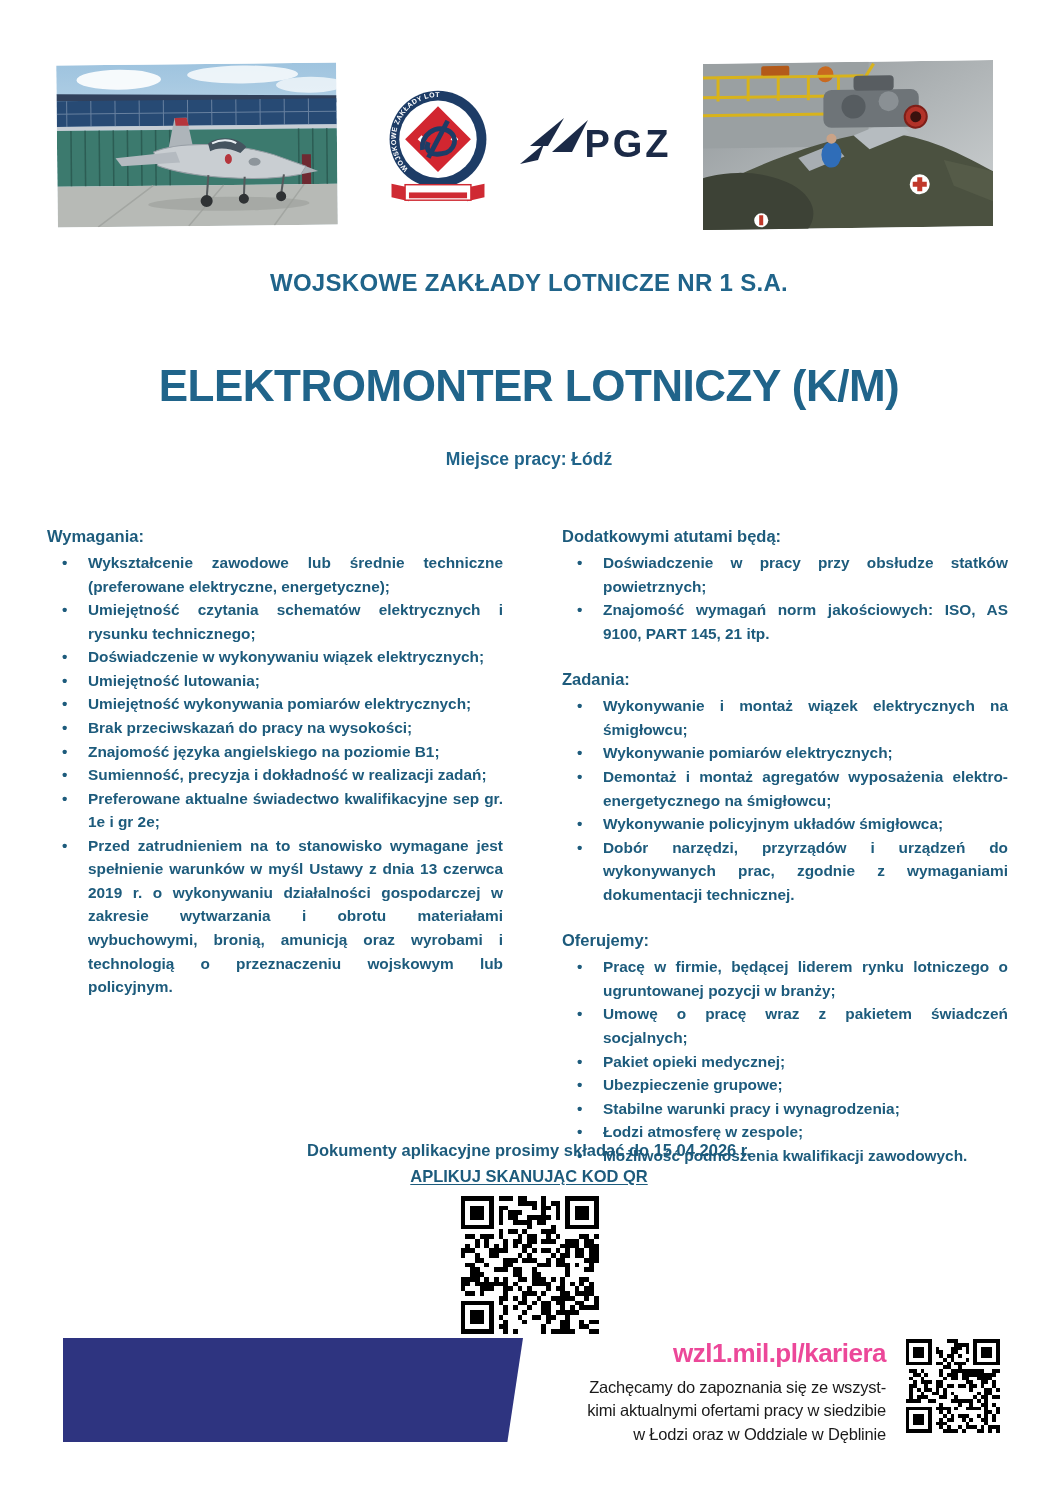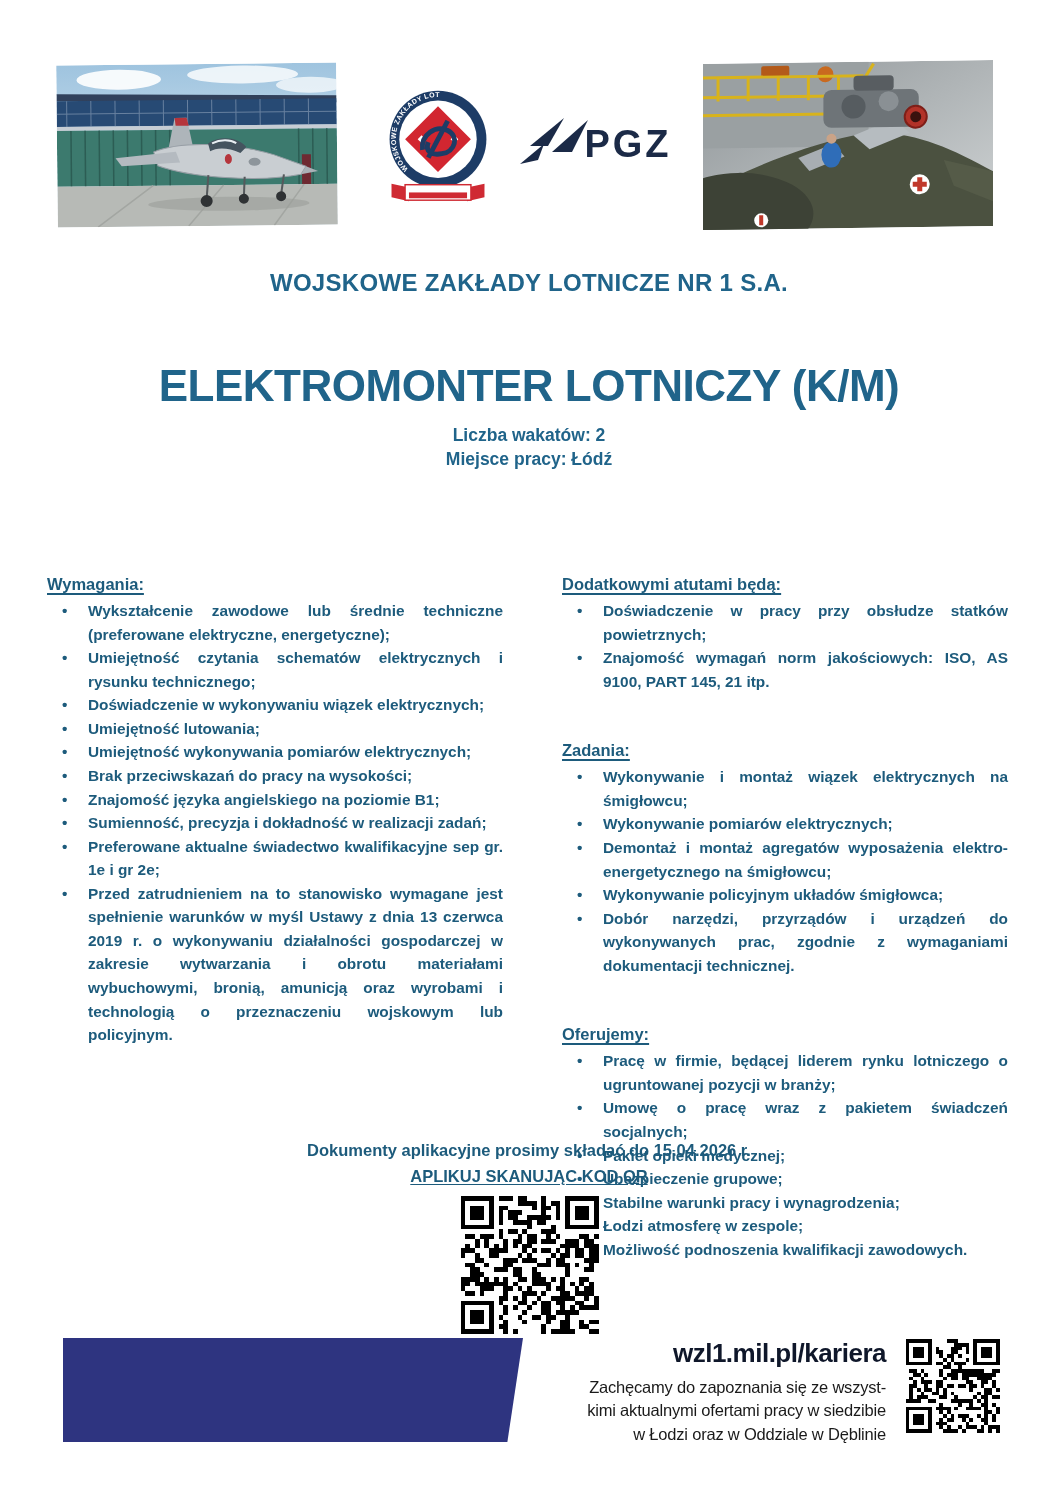--- a/index.html
+++ b/index.html
@@ -21,22 +21,22 @@
   .subtitle{top:322px;font-size:17.5px;font-weight:400;}
   .position{top:361px;font-size:44px;font-weight:bold;letter-spacing:-.5px;}
   .vacancies{top:425px;font-size:17.5px;font-weight:bold;}
   .location{top:449px;font-size:17.5px;font-weight:bold;}
 
   
   .col{position:absolute;top:527px;color:var(--body-blue,#1d5b7c);}
   .col-left{left:47px;width:456px;}
   .col-right{left:562px;width:446px;}
   .sec + .sec{margin-top:25px;}
-  .sec-title{font-size:16.5px;font-weight:bold;text-decoration:underline;
-             text-decoration-thickness:1.5px;text-underline-offset:3px;margin-bottom:5px;margin-top:48px;}
+  .sec-title{font-size:16.5px;font-weight:bold;
+             text-decoration-thickness:1.5px;text-underline-offset:3px;margin-bottom:5px;}
   .sec ul{list-style:none;margin:0;padding:0;}
   .sec li{position:relative;padding-left:41px;font-size:15.4px;font-weight:bold;
           line-height:1.53;text-align:justify;}
   .sec li::before{content:"\2022";position:absolute;left:15px;top:0;}
 
   
   .deadline{position:absolute;left:0;top:1141px;width:100%;text-align:center;
             font-size:16.5px;font-weight:bold;color:var(--body-blue,#1d5b7c);}
   .deadline .u{text-underline-offset:2px;}
   .apply{position:absolute;left:0;top:1167px;width:100%;text-align:center;font-size:16.5px;
@@ -44,21 +44,21 @@
   .qr{position:absolute;}
   .qr svg{display:block;width:100%;height:100%;}
   .qr-center{left:459px;top:1196px;width:141px;height:138px;}
   .qr-right{left:905px;top:1339px;width:95px;height:94px;}
 
   
   .blue-shape{position:absolute;left:63px;top:1338px;width:460px;height:104px;
               background:var(--banner-blue,#2e3480);
               clip-path:polygon(0 0,100% 0,96.6% 100%,0 100%);}
   .career{position:absolute;left:545px;top:1338px;width:341px;text-align:right;color:#1a1a1a;}
-  .career-url{font-size:26px;font-weight:bold;color:#0f172a;letter-spacing:-.5px;margin-bottom:7px;}
+  .career-url{font-size:26px;font-weight:bold;color:#ec4899;letter-spacing:-.5px;margin-bottom:7px;}
   .career-line{font-size:16.5px;line-height:1.42;letter-spacing:-.2px;}
 </style>
 </head>
 <body>
 
 <div class="page">
 
   <div class="photo jet">
     <svg viewBox="0 0 278 163" preserveAspectRatio="none">
       <defs>
@@ -196,21 +196,20 @@
       <circle cx="216" cy="124" r="10" fill="#ffffff"></circle>
       <rect x="213.5" y="117" width="5" height="14" fill="#c0392b"></rect>
       <rect x="209" y="121.5" width="14" height="5" fill="#c0392b"></rect>
       <circle cx="58" cy="158" r="7" fill="#ffffff"></circle>
       <rect x="56" y="153" width="4" height="10" fill="#c0392b"></rect>
     </svg>
   </div>
 
   <div class="ctr company">WOJSKOWE ZAKŁADY LOTNICZE NR 1 S.A.</div>
   <div class="ctr position">ELEKTROMONTER LOTNICZY (K/M)</div>
-  <div class="ctr vacancies">Liczba wakatów: 2</div>
   <div class="ctr location">Miejsce pracy: Łódź</div>
 
   <div class="col col-left">
     <div class="sec">
       <div class="sec-title">Wymagania:</div>
       <ul>
         <li>Wykształcenie zawodowe lub średnie techniczne (preferowane elektryczne, energetyczne);</li>
         <li>Umiejętność czytania schematów elektrycznych i rysunku technicznego;</li>
         <li>Doświadczenie w wykonywaniu wiązek elektrycznych;</li>
         <li>Umiejętność lutowania;</li>

